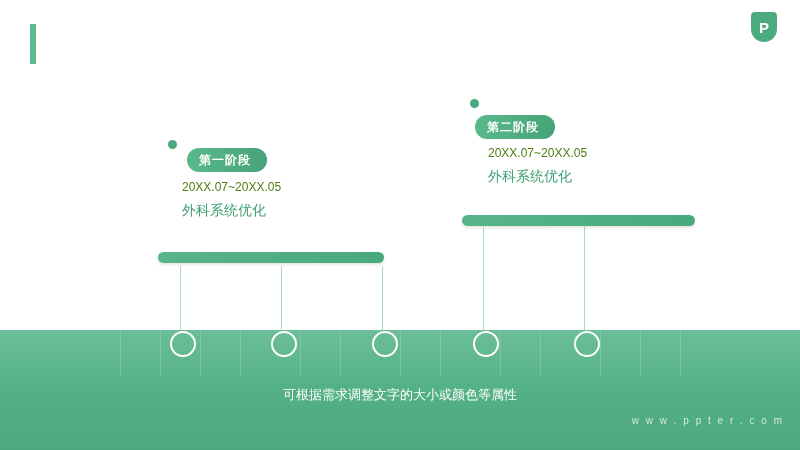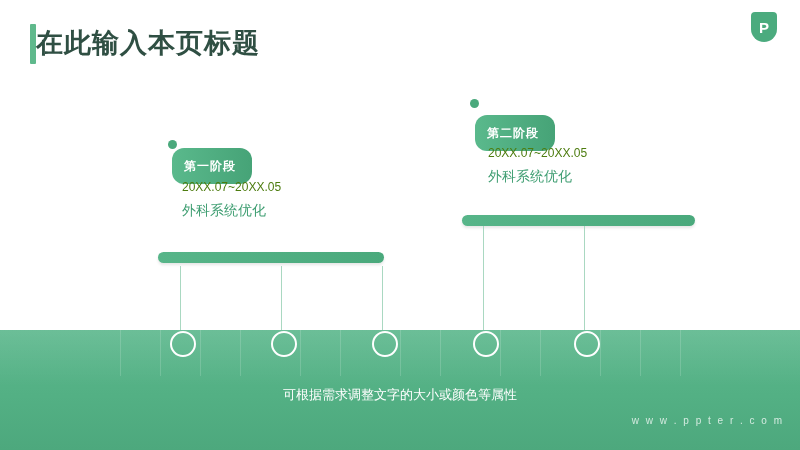--- a/index.html
+++ b/index.html
@@ -162,21 +162,21 @@
   }
   .stage-dot {
     position: absolute;
     width: 9px;
     height: 9px;
     border-radius: 50%;
     background: #4aa97c;
   }
   .stage-label {
     position: absolute;
-    height: 36px;
+    height: 24px;
     border-radius: 12px 12px 12px 12px;
     background: linear-gradient(90deg, #5ab98c 0%, #46a377 100%);
     color: #ffffff;
     font-size: 12px;
     font-weight: bold;
     display: flex;
     align-items: center;
     padding: 0 16px 0 12px;
     letter-spacing: 1px;
     white-space: nowrap;
@@ -217,29 +217,28 @@
     letter-spacing: 2px;
     white-space: nowrap;
   }
 </style>
 </head>
 <body>
 
 <div class="slide">
 
   <div class="title-bar"></div>
-  <div class="page-title">在此输入本页标题</div>
 
   <div class="logo">
     <div class="logo-shield">P</div>
   </div>
 
   <div class="stage">
     <div class="stage-dot" style="left:168px; top:140px;"></div>
-    <div class="stage-label" style="left:172px; top:148px;text-align:center;">第一阶段</div>
+    <div class="stage-label" style="left:187px; top:148px;text-align:center;">第一阶段</div>
     <div class="stage-date" style="left:182px; top:180px;">20XX.07~20XX.05</div>
     <div class="stage-desc" style="left:182px; top:202px;">外科系统优化</div>
     <div class="stage-bar" style="left:158px; top:252px; width:226px;"></div>
   </div>
 
   <div class="stage">
     <div class="stage-dot" style="left:470px; top:99px;"></div>
     <div class="stage-label" style="left:475px; top:115px;">第二阶段</div>
     <div class="stage-date" style="left:488px; top:146px;">20XX.07~20XX.05</div>
     <div class="stage-desc" style="left:488px; top:168px;">外科系统优化</div>

